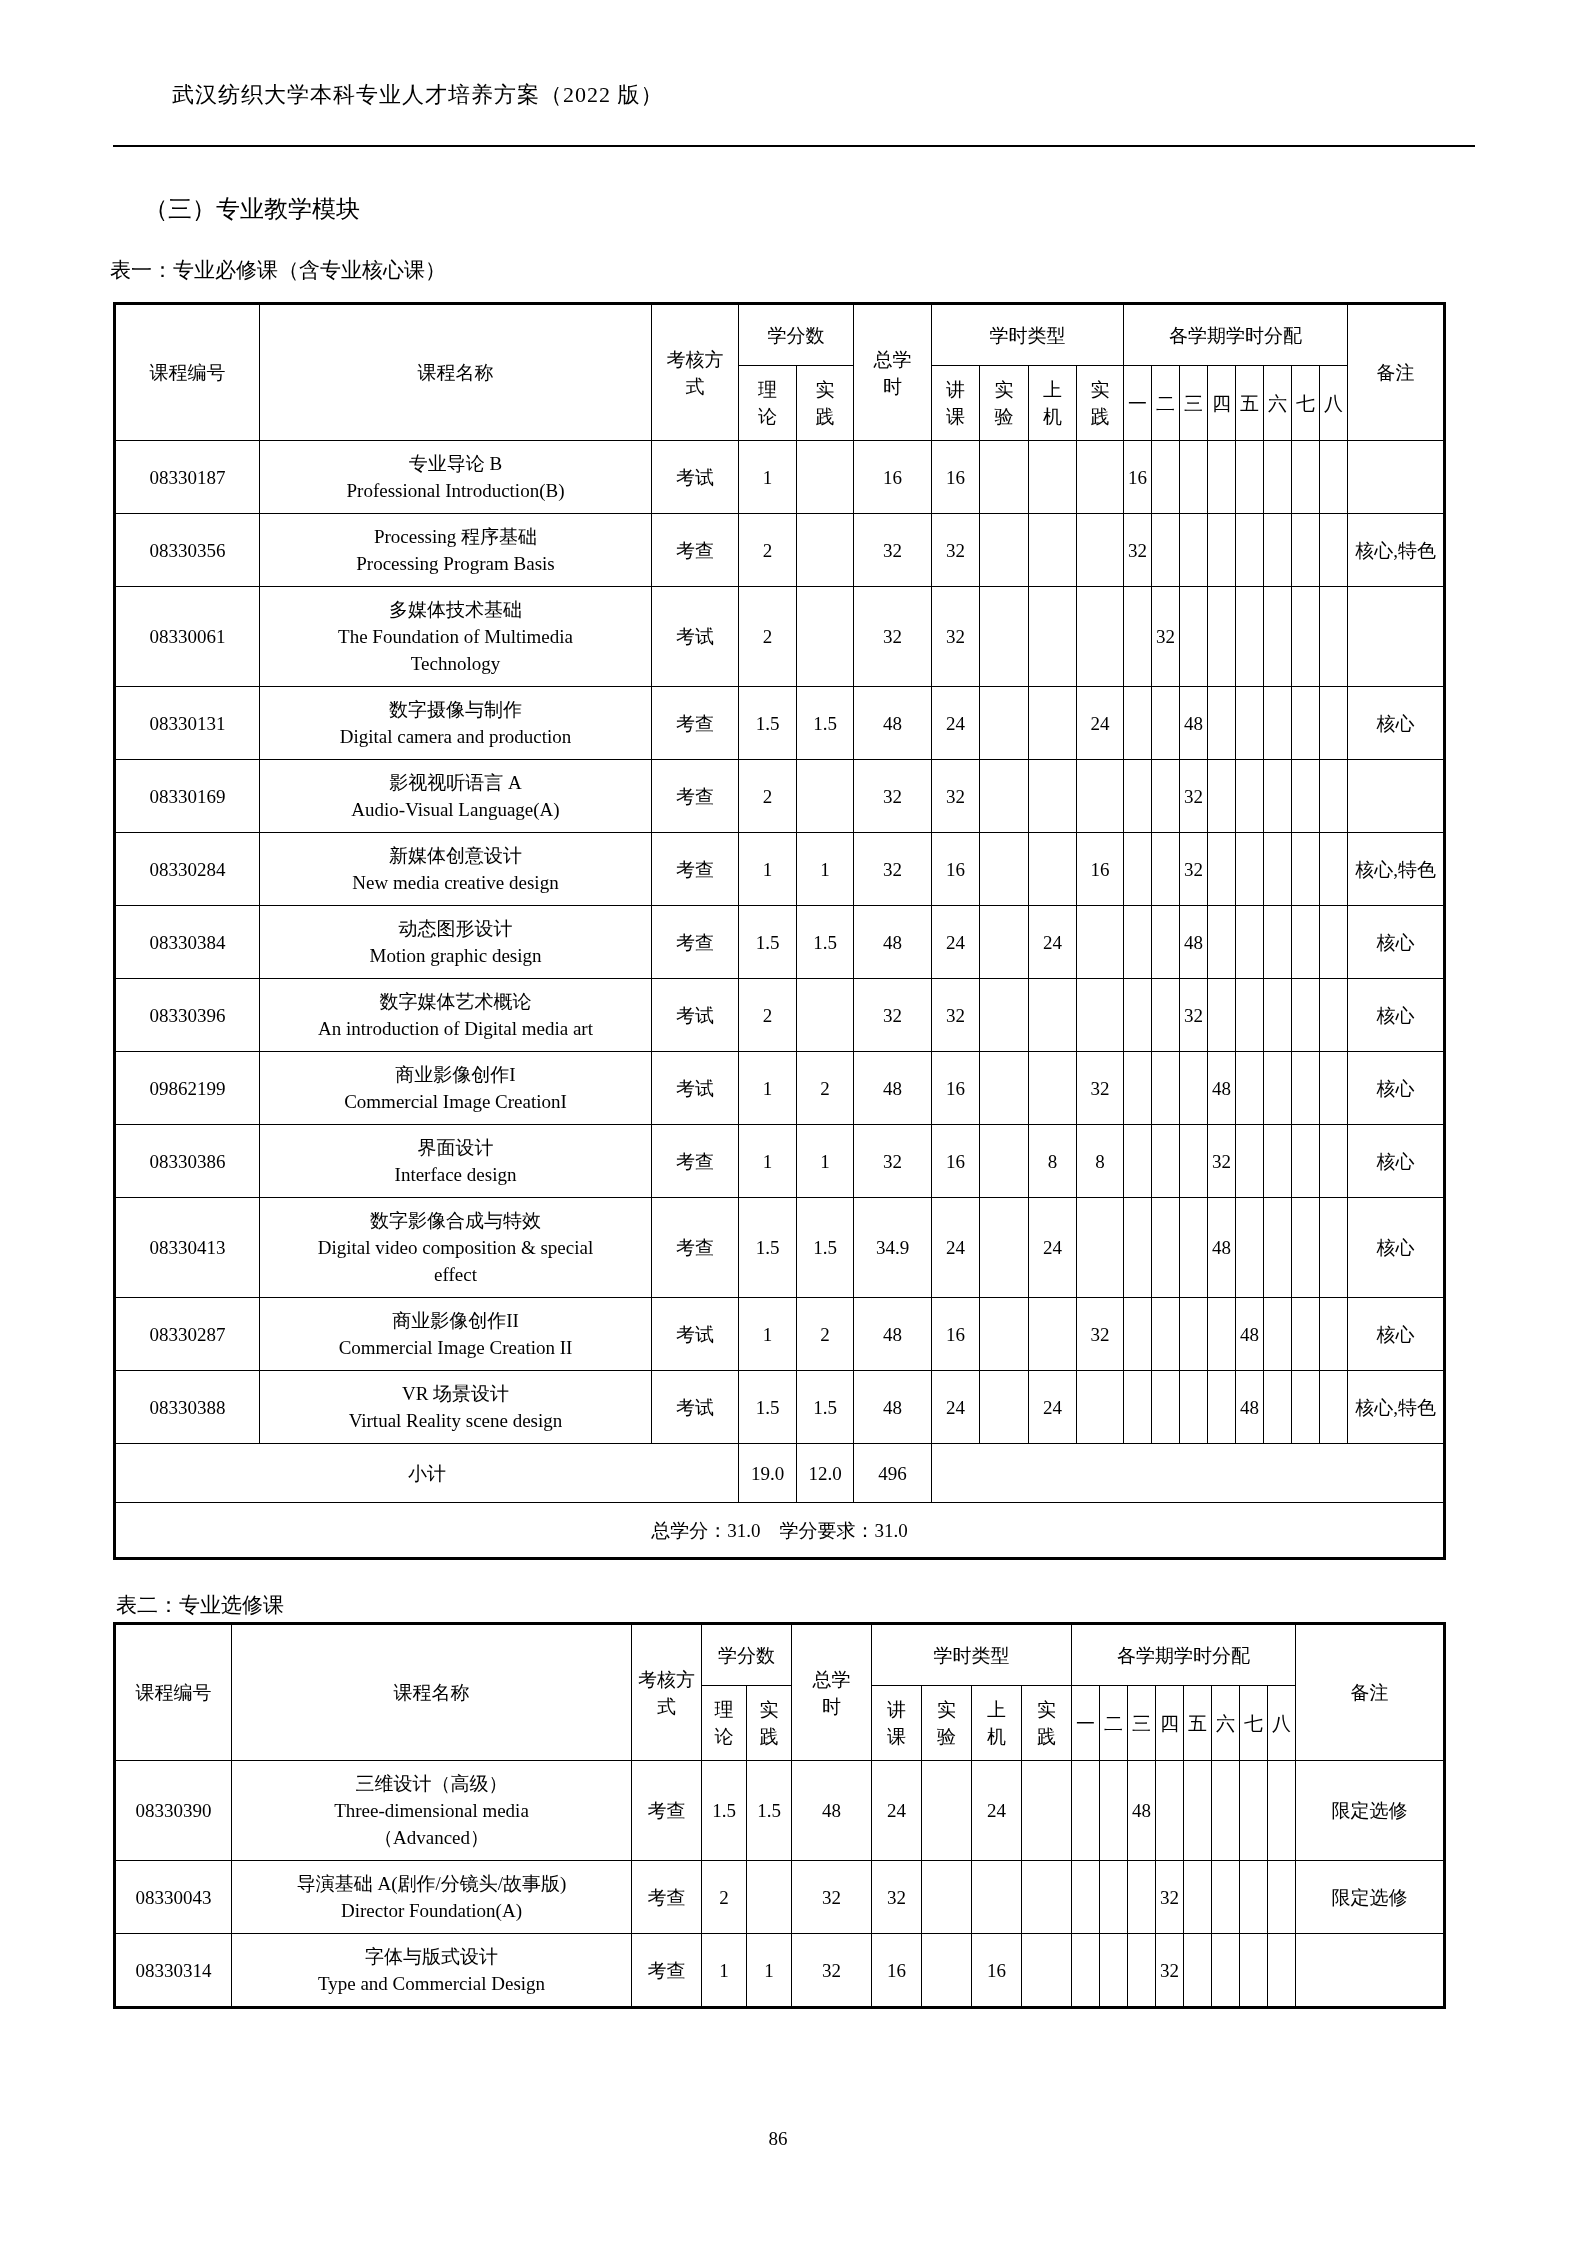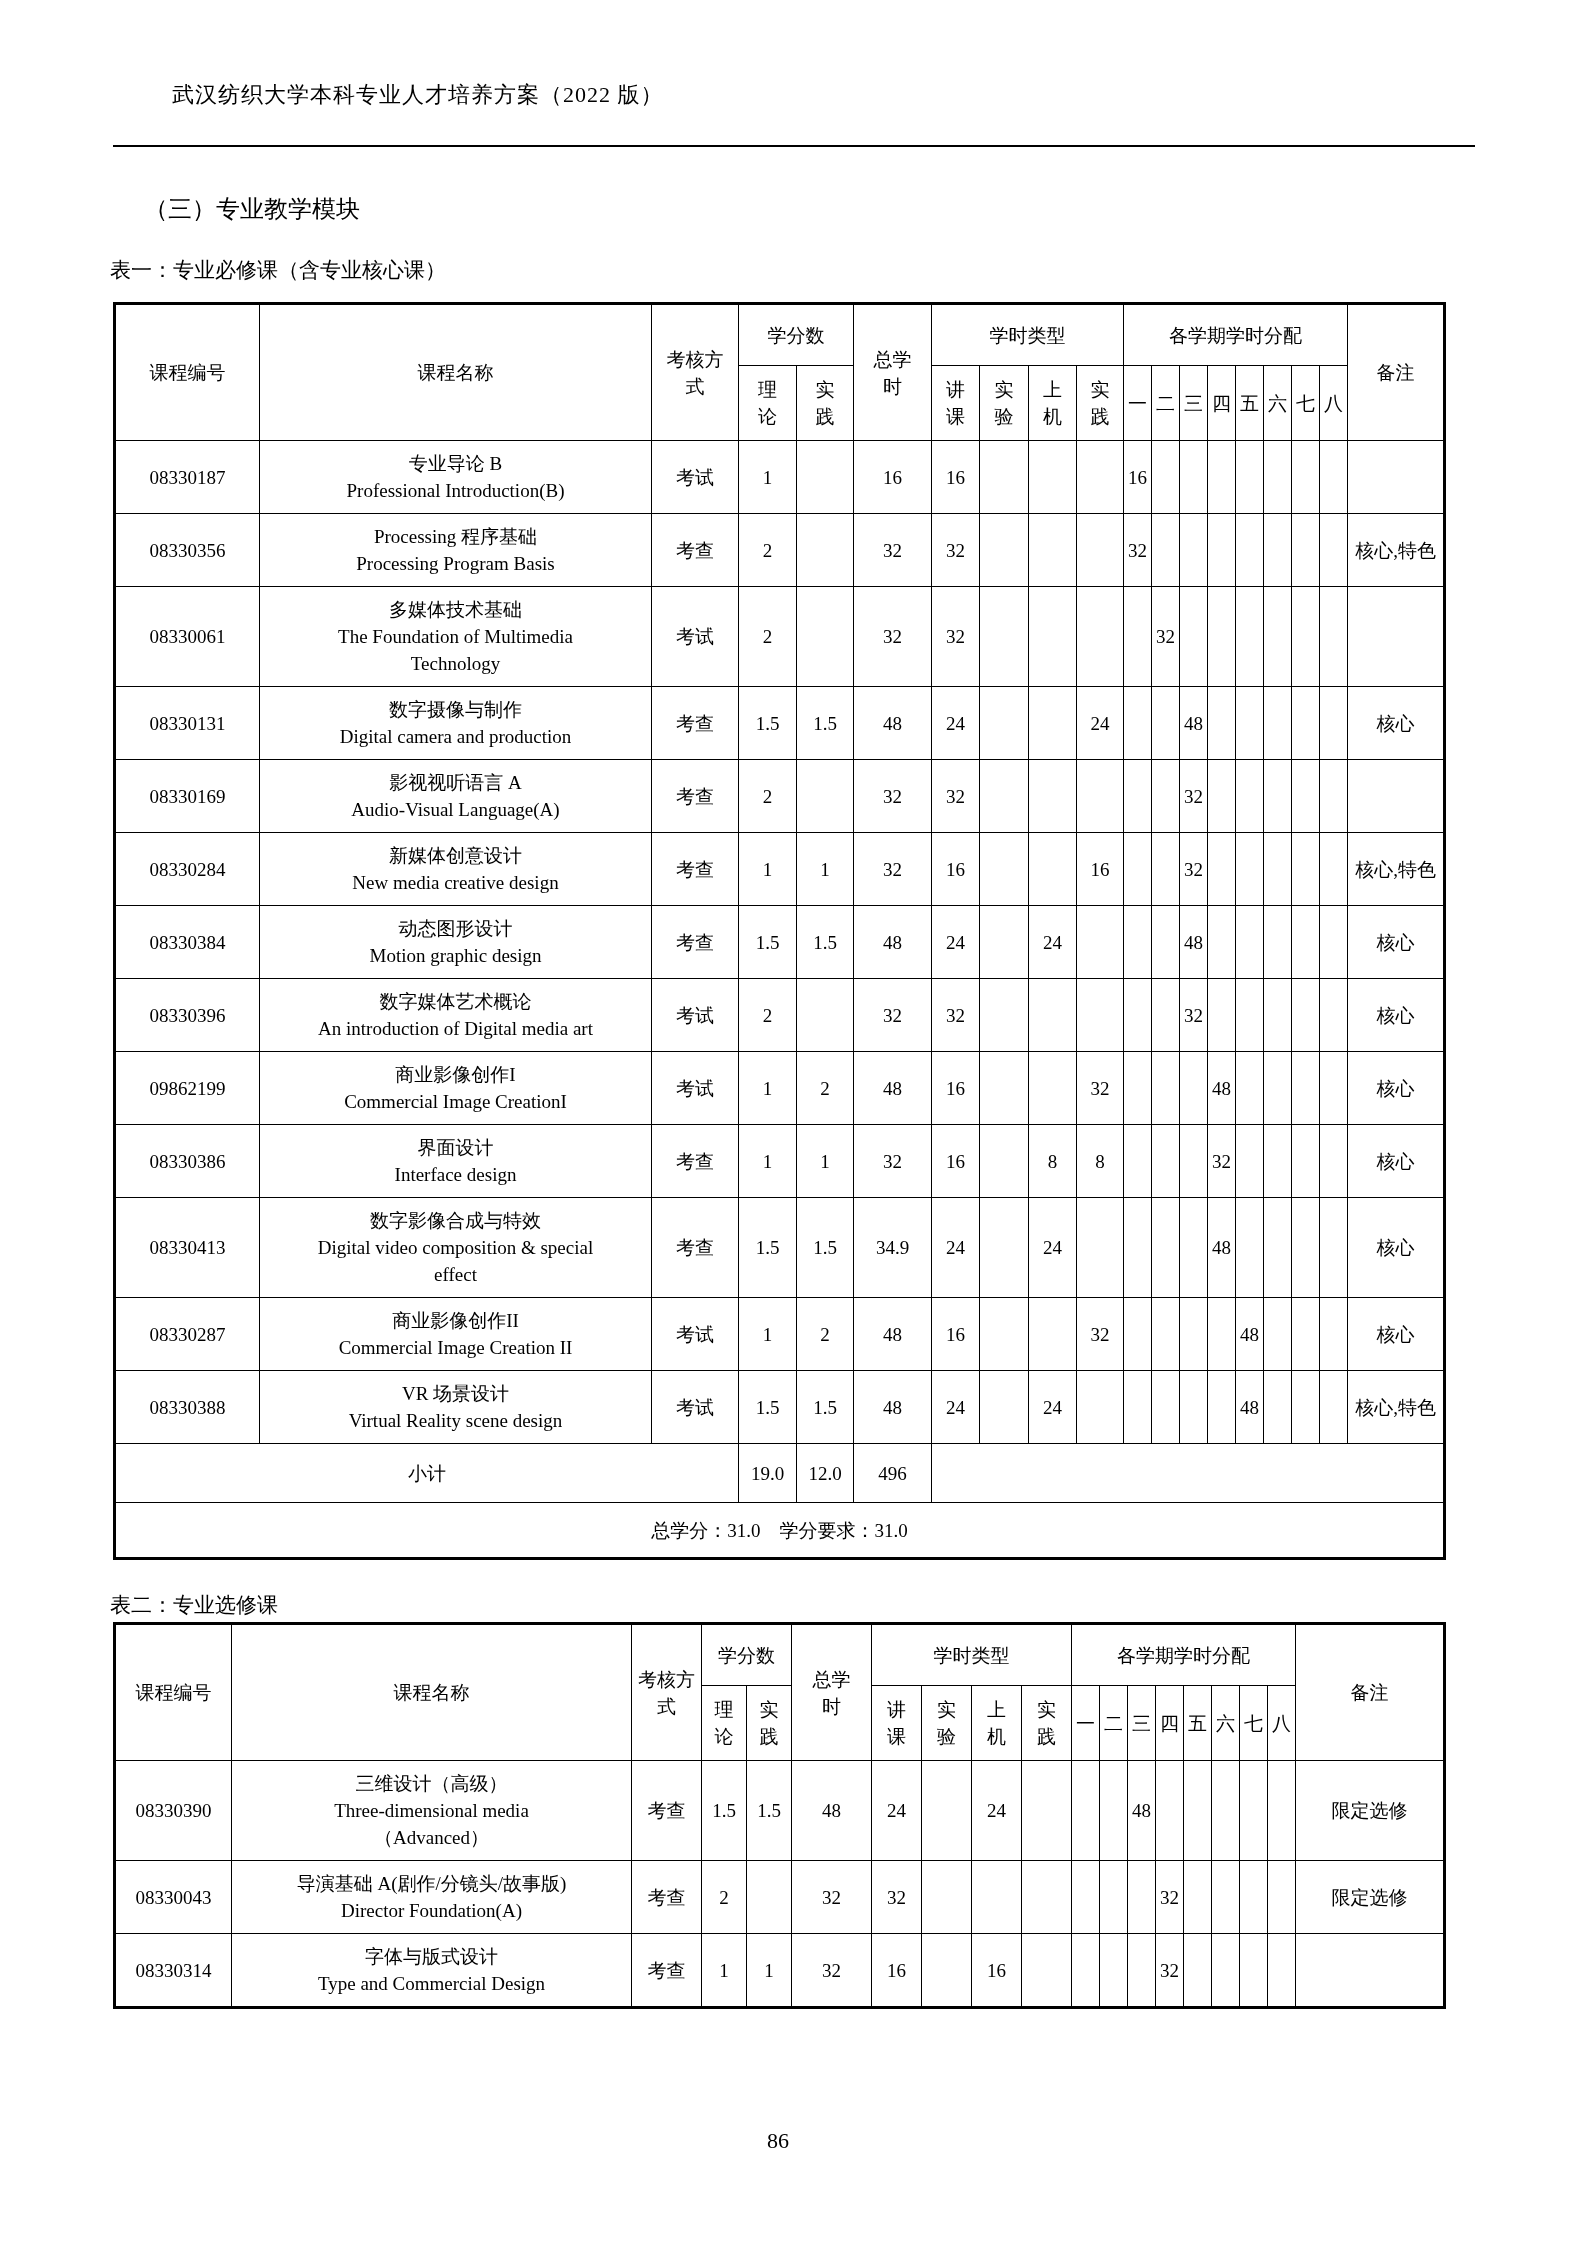--- a/index.html
+++ b/index.html
@@ -6,22 +6,22 @@
   body{
     width:1587px;height:2245px;position:relative;
     background:#ffffff;color:#000000;
     font-family:"Liberation Serif","DejaVu Serif",serif;
   }
   .abs{position:absolute;}
   .doc-header{left:172px;top:80px;font-size:22px;letter-spacing:1px;white-space:nowrap;}
   .doc-rule{left:113px;top:145px;width:1362px;height:2px;background:#000;}
   .section-title{left:144px;top:193px;font-size:24px;white-space:nowrap;}
   .table-title{left:110px;top:256px;font-size:21px;white-space:nowrap;font-family:Liberation Serif, serif;}
-  .table2-title{left:110px;top:1591px;font-size:21px;white-space:nowrap;}
-  .page-number{left:113px;top:2128px;width:1330px;text-align:center;font-size:22px;}
+  .table2-title{left:116px;top:1591px;font-size:21px;white-space:nowrap;}
+  .page-number{left:113px;top:2128px;width:1330px;text-align:center;font-size:19px;}
 
   table.sched{
     border-collapse:collapse;table-layout:fixed;
     border:3px solid #000;
     font-size:19px;line-height:27px;
   }
   #table1{left:113px;top:302px;width:1330px;}
   #table2{left:113px;top:1622px;width:1330px;}
   table.sched th,table.sched td{
     border:1px solid #000;

